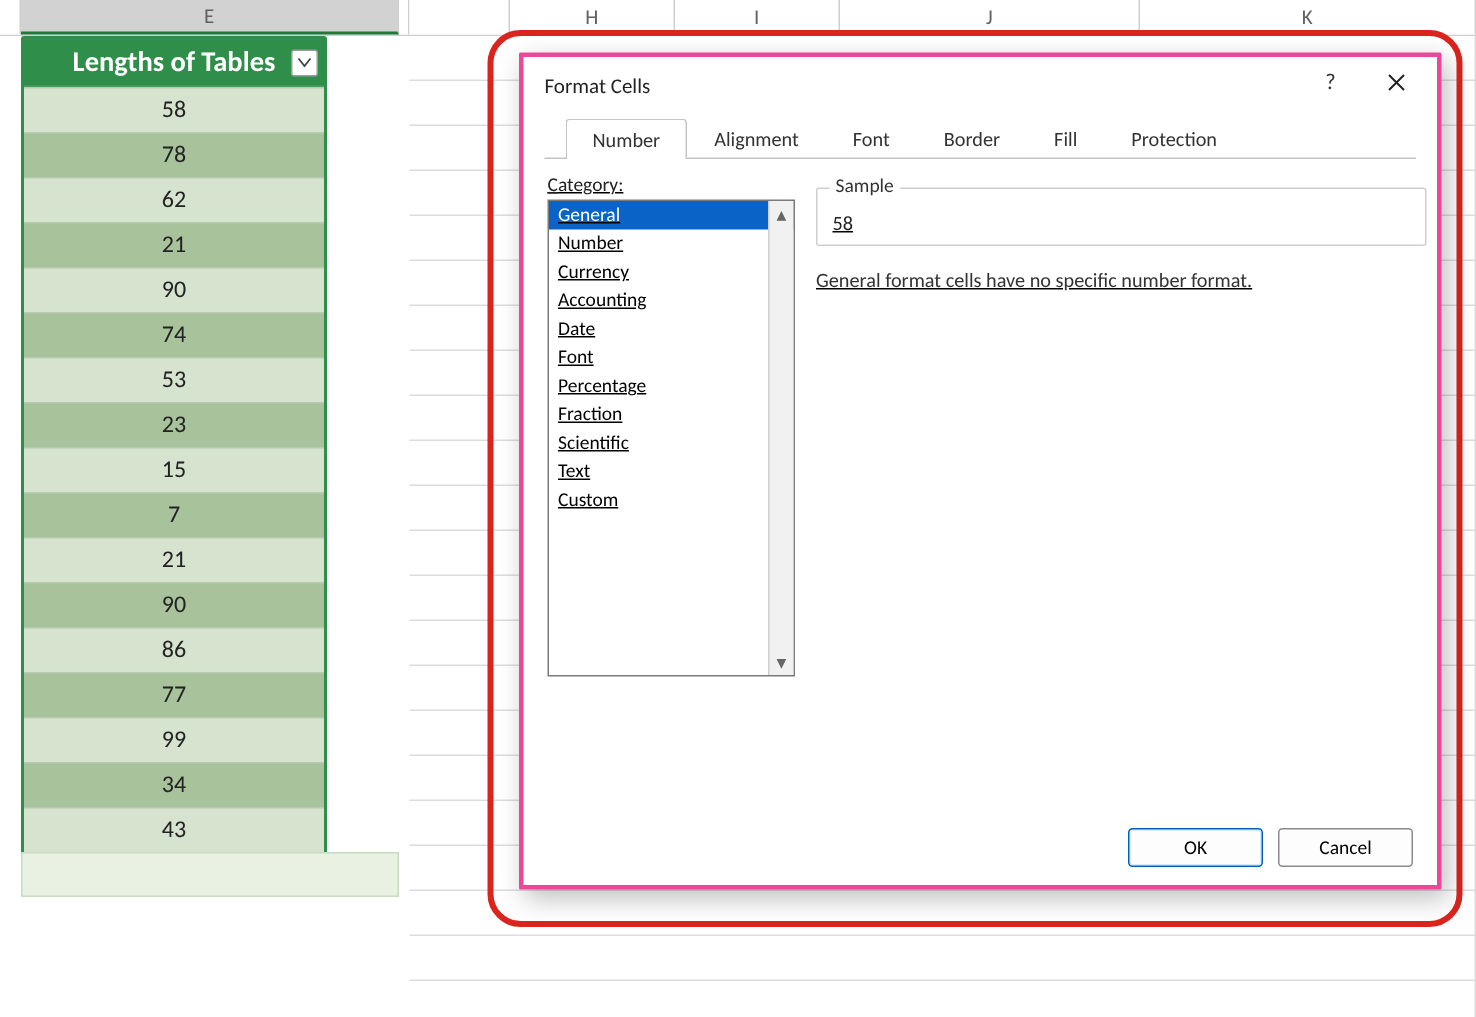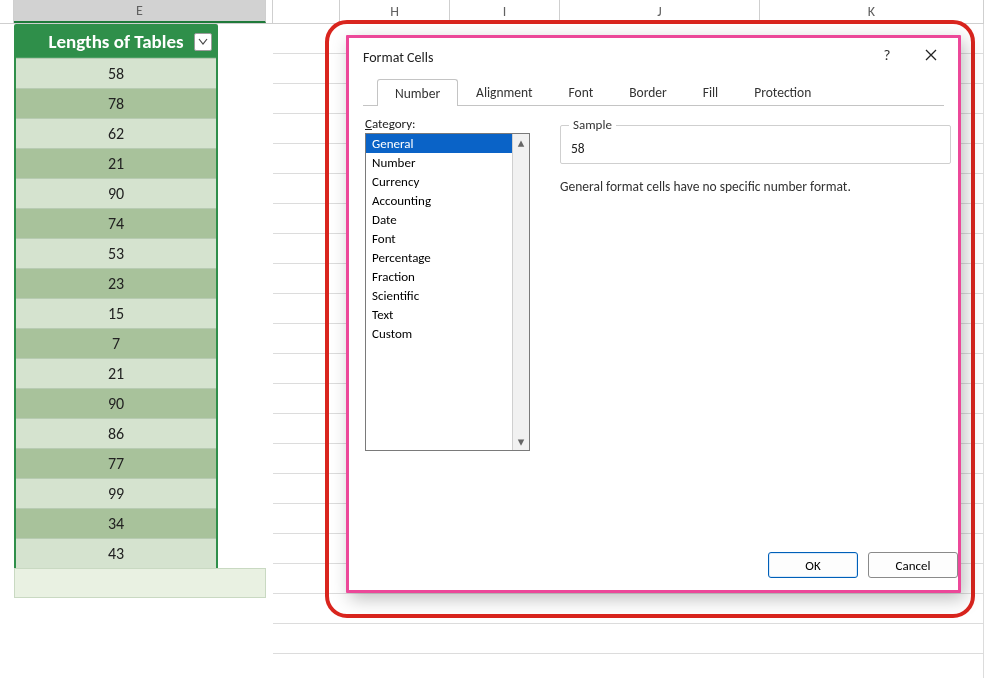--- a/index.html
+++ b/index.html
@@ -198,22 +198,23 @@
     border-top-left-radius: 3px;
     border-top-right-radius: 3px;
     position: relative;
     top: 1px;
   }
 
   .dlg-body {
     flex: 1;
     padding: 10px 7px 8px 16px;
     display: flex;
-    gap: 30px;
-    position: relative;
+    gap: 14px;
+    position: relative;
+    text-decoration: underline;
   }
 
   .cat-col { width: 165px; display:flex; flex-direction:column; }
   .cat-label { font-size: 13px; color: #222; margin-bottom: 2px; }
   .cat-label u { text-decoration: underline; }
   .cat-list {
     flex: 1;
     border: 1px solid #7a7a7a;
     background: #fff;
     overflow: hidden;
@@ -269,21 +270,21 @@
     color: #333;
   }
 
   .dlg-footer {
     height: 50px;
     border-top: none;
     display: flex;
     justify-content: flex-end;
     align-items: center;
     gap: 10px;
-    padding-right: 0;
+    padding-right: 16px;
   }
   .dlg-btn {
     min-width: 90px;
     height: 26px;
     border: 1px solid #8a8a8a;
     background: #fdfdfd;
     border-radius: 3px;
     font-size: 13px;
     display:flex; align-items:center; justify-content:center;
   }

